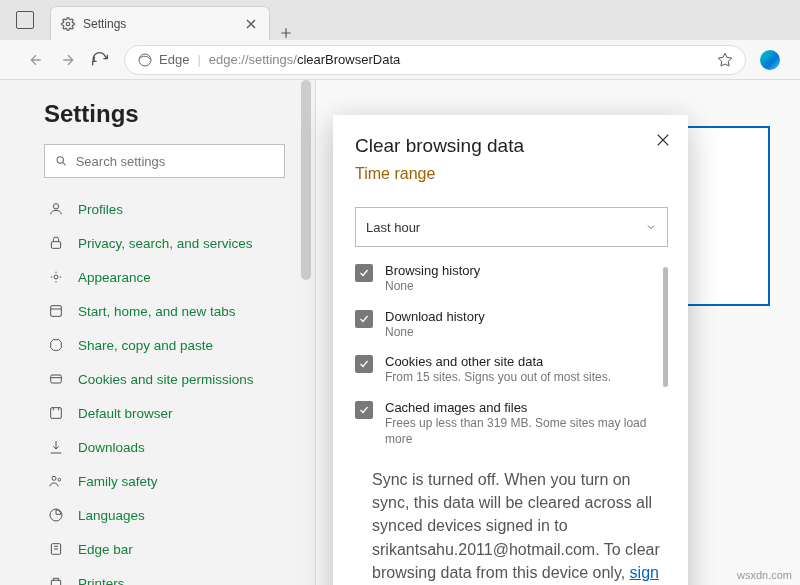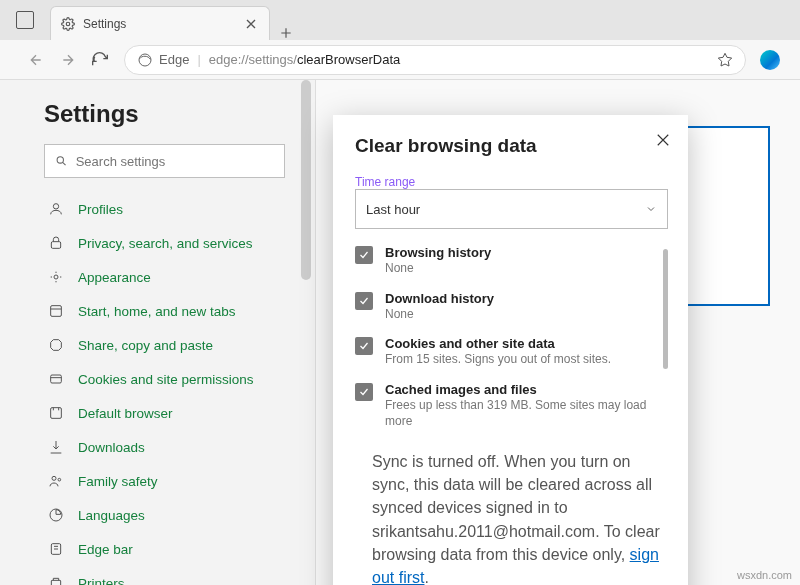--- a/index.html
+++ b/index.html
@@ -33,29 +33,29 @@
 .nav-item{display:flex;align-items:flex-end;padding:9px 4px;color:#15803d;cursor:pointer;border-bottom:0}
 .nav-item svg{width:16px;height:16px;margin-right:14px;stroke:#555;fill:none;stroke-width:1.5}
 .nav-item span{font-size:13.5px}
 .v-scroll{position:absolute;right:4px;top:0;bottom:0;width:10px}
 .v-scroll-thumb{position:absolute;top:0;width:10px;height:200px;background:#ccc;border-radius:5px}
 .content{flex:1;background:#f9f9f9;border-left:1px solid #ddd;padding:20px;position:relative;overflow:hidden}
 .content-box1{border:2px solid #0067c0;height:180px;margin:26px 10px 0 50px;background:#fff}
 .watermark{position:absolute;bottom:4px;right:8px;font-size:11px;color:#999}
 .dialog{position:absolute;left:333px;top:115px;width:355px;background:#fff;box-shadow:0 8px 30px rgba(0,0,0,.25);padding:20px 20px 18px 22px}
 .dialog-close{position:absolute;top:16px;right:16px;width:18px;height:18px;cursor:pointer;color:#333}
-.dialog-title{font-size:19px;font-weight:700;color:#222;margin-bottom:18px}
-.field-label{font-size:12px;color:#8b5cf6;margin-bottom:0}
+.dialog-title{font-size:19px;font-weight:400;color:#222;margin-bottom:8px}
+.field-label{font-size:16px;color:#a16207;margin-bottom:24px}
 .select{height:40px;border:1px solid #bbb;display:flex;align-items:center;padding:0 10px;font-size:13px;color:#333;margin-bottom:16px;justify-content:space-between}
 .select svg{width:12px;height:12px;color:#666}
 .check-list{position:relative;max-height:200px;overflow:hidden}
 .check-item{display:flex;margin-bottom:14px}
 .checkbox{width:18px;height:18px;background:#797979;border-radius:2px;display:flex;align-items:center;justify-content:center;flex-shrink:0;margin-right:12px;margin-top:1px}
 .checkbox svg{width:12px;height:12px;stroke:#fff;stroke-width:2.5;fill:none}
-.check-text strong{font-size:13px;font-weight:700;color:#222;display:block}
+.check-text strong{font-size:13px;font-weight:400;color:#222;display:block}
 .check-text small{font-size:12px;color:#777;line-height:1.3}
 .check-scroll{position:absolute;right:0;top:4px;width:5px;height:120px;background:#bbb;border-radius:3px}
 .sync-note{font-size:16px;color:#555;line-height:1.45;margin:6px 0 14px 17px}
 .sync-note a{color:#0067c0;text-decoration:underline}
 .dialog-btns{display:flex;gap:10px}
 .dialog-btns button{flex:1;height:24px;font-size:12px;border:4px solid #c4b5fd;cursor:pointer}
 .btn-primary{background:#0067c0;color:#fff;border-color:#0067c0;font-weight:600}
 .btn-secondary{background:#fff;color:#222}
 </style>
 </head>

